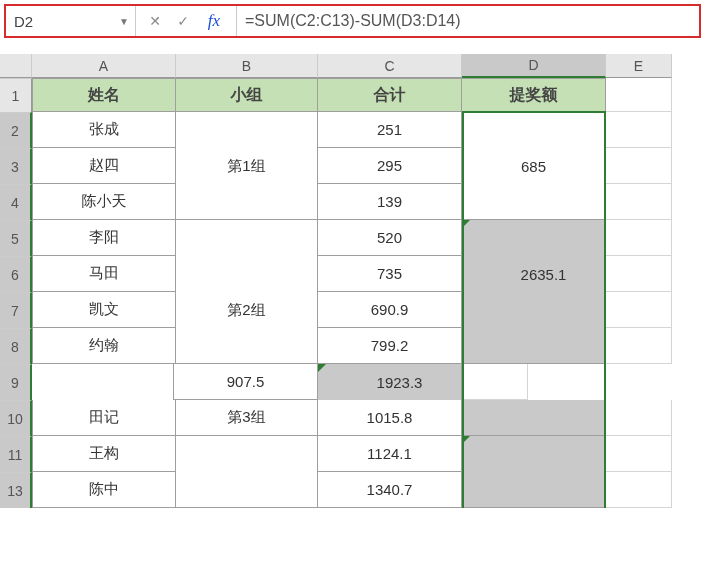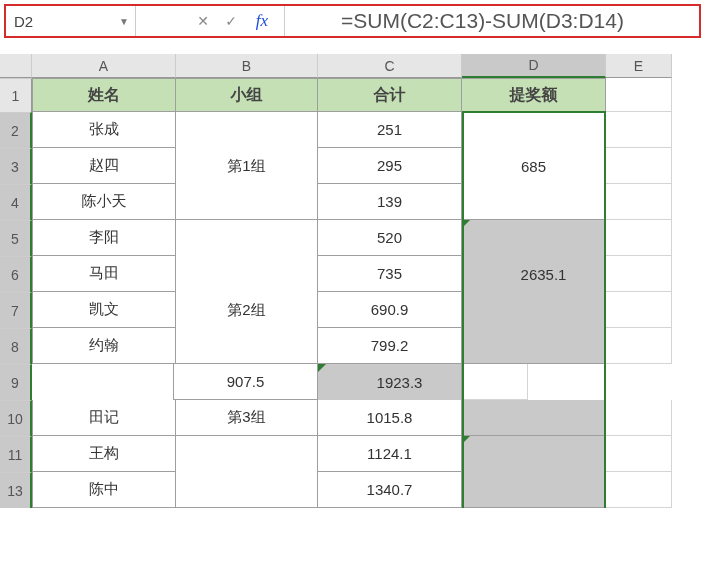--- a/index.html
+++ b/index.html
@@ -11,21 +11,20 @@
     width: 705px;
   }
   
   .formula-bar-wrap {
     display: flex;
     align-items: stretch;
     border: 2px solid #d62b2b;
     height: 34px;
     margin: 4px;
     background: #fff;
-    gap: 48px;
   }
   .name-box {
     width: 130px;
     display: flex;
     align-items: center;
     padding: 0 8px;
     border-right: 1px solid #ccc;
     font-size: 15px;
     color: #444;
     position: relative;
@@ -46,21 +45,21 @@
     border-right: 1px solid #ccc;
     color: #888;
   }
   .fx-btn { width: 18px; text-align: center; font-size: 14px; cursor: pointer; }
   .fx-label { font-style: italic; font-family: "Times New Roman", serif; color: #1d4ed8; font-size: 17px; width: 24px; text-align: center; cursor: pointer; }
   .formula-input {
     flex: 1;
     display: flex;
     align-items: center;
     padding: 0 8px;
-    font-size: 21px;
+    font-size: 16px;
     color: #555;
   }
   
   .grid-wrap {
     position: relative;
     margin-top: 16px;
     user-select: none;
   }
   .col-headers {
     display: flex;

